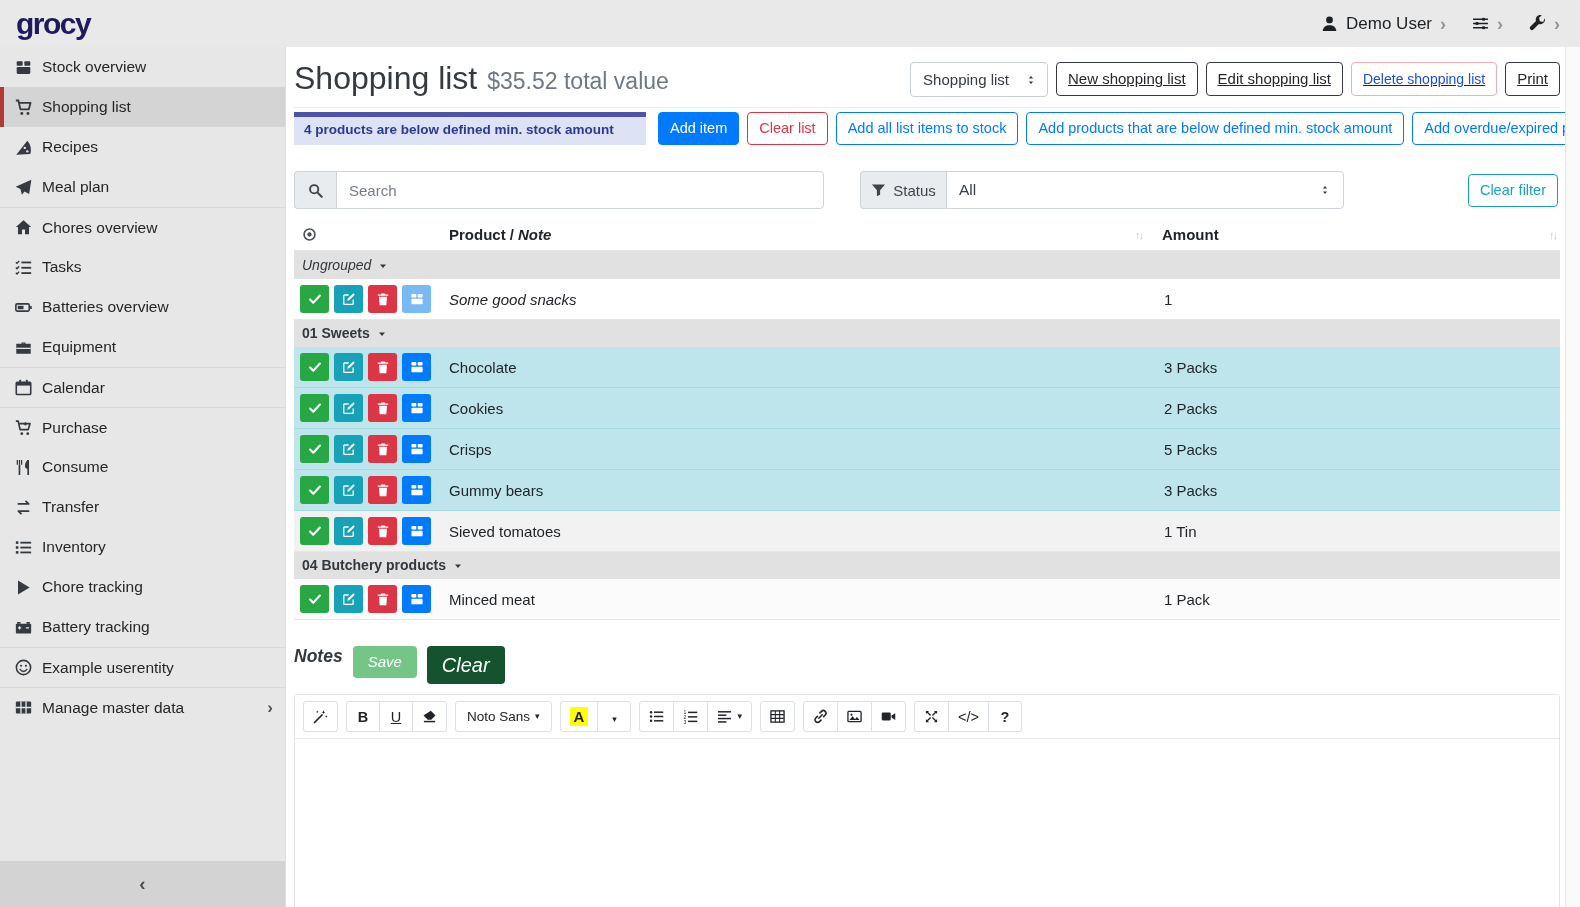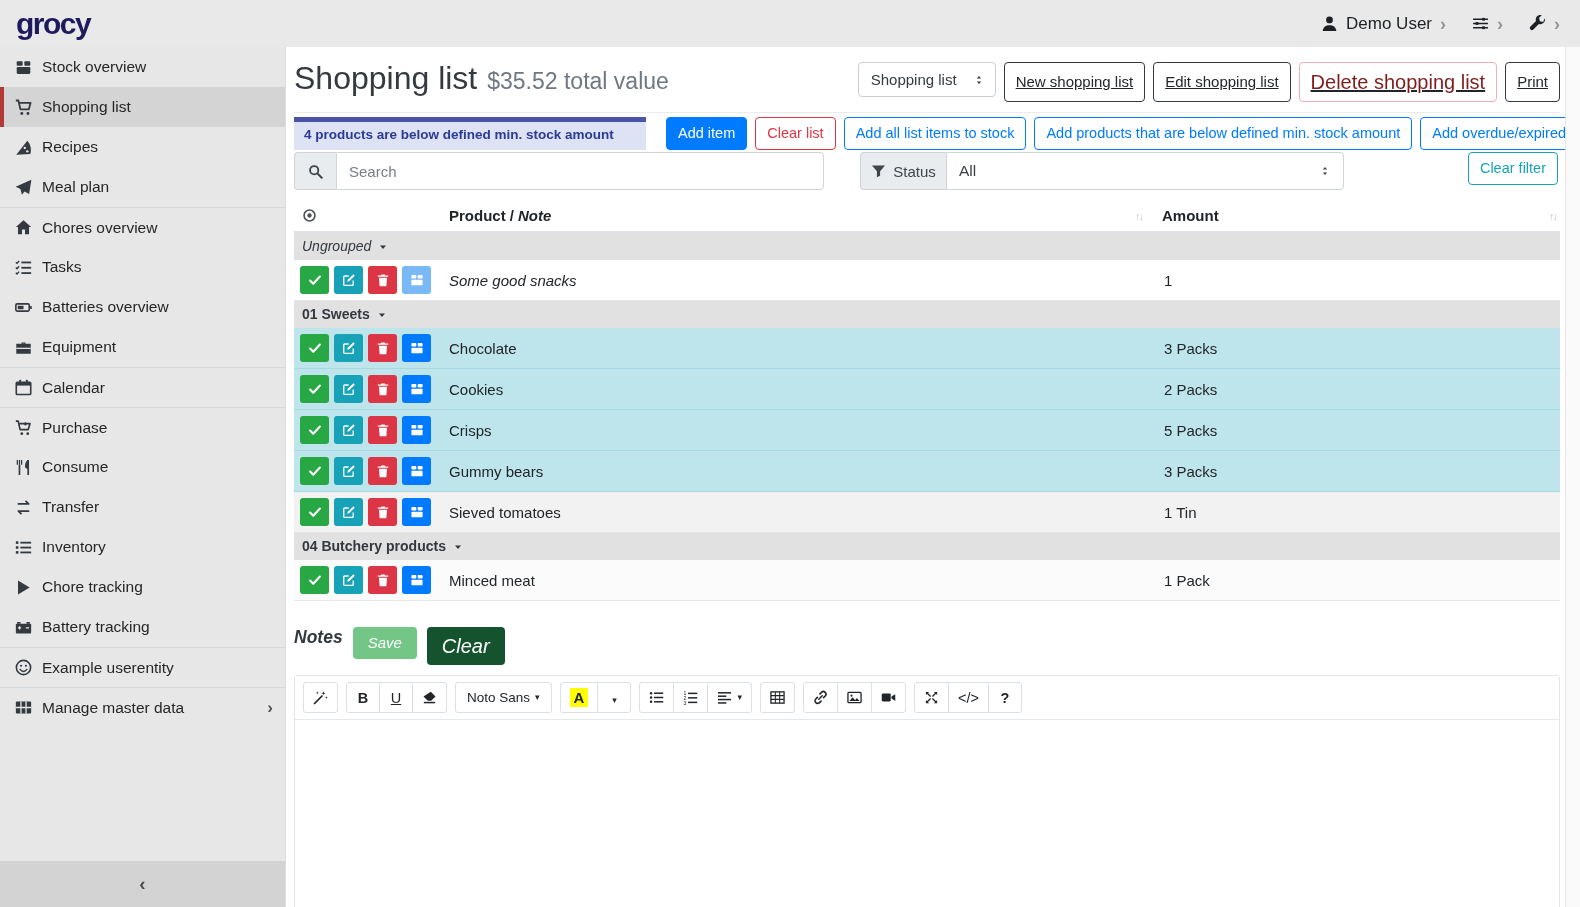--- a/index.html
+++ b/index.html
@@ -33,35 +33,35 @@
 
   
   .page-head { display:flex; align-items:flex-start; margin-top:6px; }
   .page-title { font-size:32px; font-weight:500; color:#343a40; line-height:1.2; }
   .page-subtitle { font-size:23px; color:#6f7782; margin-left:10px; margin-top:9px; }
   .head-actions { margin-left:auto; display:flex; gap:8px; align-items:flex-start; padding-top:3px; }
   .select-box { display:flex; align-items:center; border:1px solid #c9cfd4; border-radius:4px; background:#fff; height:35px; padding:0 10px 0 12px; font-size:15px; color:#343a40; gap:16px; }
   .select-box .sel-arrows svg { width:12px; height:12px; }
   .btn { display:inline-flex; align-items:center; justify-content:center; border-radius:4px; font-size:14.5px; padding:6px 11px; background:#fff; border:1px solid transparent; line-height:1.3; white-space:nowrap; }
   .btn-dark-outline { color:#23272b; border-color:#343a40; font-size:15px; }
-  .btn-pink-outline { color:#7f1d1d; border-color:#f1aeb5; font-size:20px; }
+  .btn-pink-outline { color:#1d4ed8; border-color:#f1aeb5; font-size:14px; }
   .btn-red-outline  { color:#dc3545; border-color:#dc3545; }
   .btn-blue-outline { color:#007bff; border-color:#007bff; }
-  .btn-solid-blue   { background:#007bff; color:#fff; border-color:#007bff;margin-left:8px; }
+  .btn-solid-blue   { background:#007bff; color:#fff; border-color:#007bff; }
   .btn-teal-outline { color:#17a2b8; border-color:#17a2b8; font-size:14.5px; }
   .sep { border:0; border-top:1px solid #ececec; margin:10px 0 0; }
 
   
   .alert-row { display:flex; align-items:center; margin-top:4px; }
   .min-alert { width:352px; flex:none; background:#dde2f4; padding:10px 10px 8px; position:relative; font-size:13.5px; font-weight:700; color:#2b3a96; }
   .min-alert::before { content:""; position:absolute; top:0; left:0; right:0; height:5px; background:#4a54a8; }
   .alert-btns { display:flex; gap:8px; margin-left:12px; }
 
   
-  .filter-row { display:flex; margin-top:2px; align-items:flex-start; }
+  .filter-row { display:flex; margin-top:26px; align-items:center; }
   .input-group { display:flex; height:38px; }
   .ig-prepend { display:flex; align-items:center; justify-content:center; background:#e9ecef; border:1px solid #ced4da; border-right:0; border-radius:4px 0 0 4px; color:#3f454b; gap:7px; font-size:15px; }
   .ig-prepend svg { width:15px; height:15px; }
   .search-group { width:530px; }
   .search-group .ig-prepend { width:42px; }
   .search-input { flex:1; border:1px solid #ced4da; border-radius:0 4px 4px 0; padding:0 12px; font-size:15px; color:#495057; outline:none; font-family:"Liberation Sans",sans-serif; }
   .search-input::placeholder { color:#757d85; }
   .status-group { margin-left:36px; width:484px; }
   .status-group .ig-prepend { width:86px; }
   .status-select { flex:1; border:1px solid #ced4da; border-radius:0 4px 4px 0; display:flex; align-items:center; padding:0 12px; font-size:15.5px; color:#3c4146; background:#fff; }

